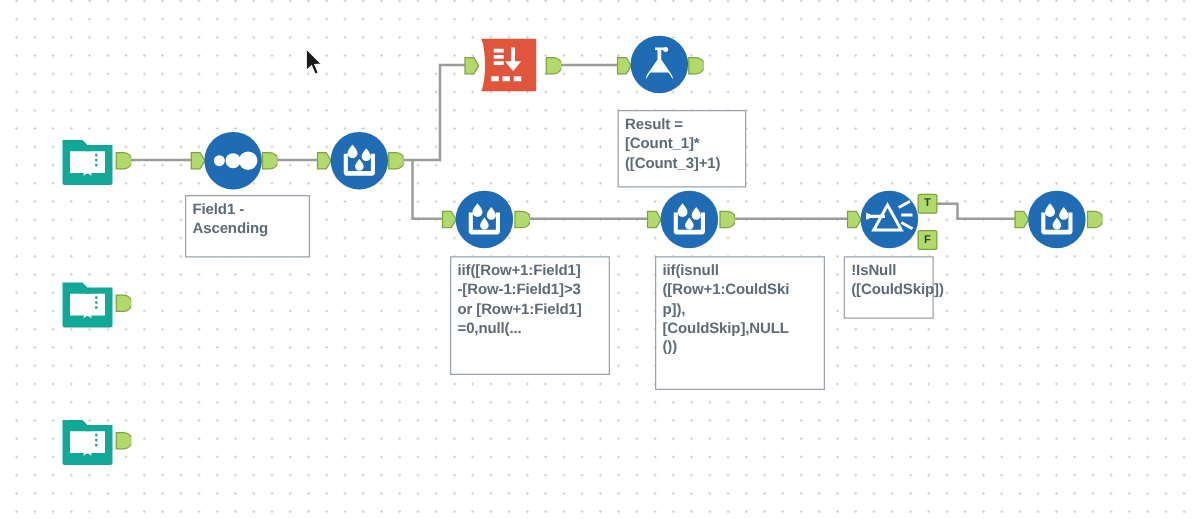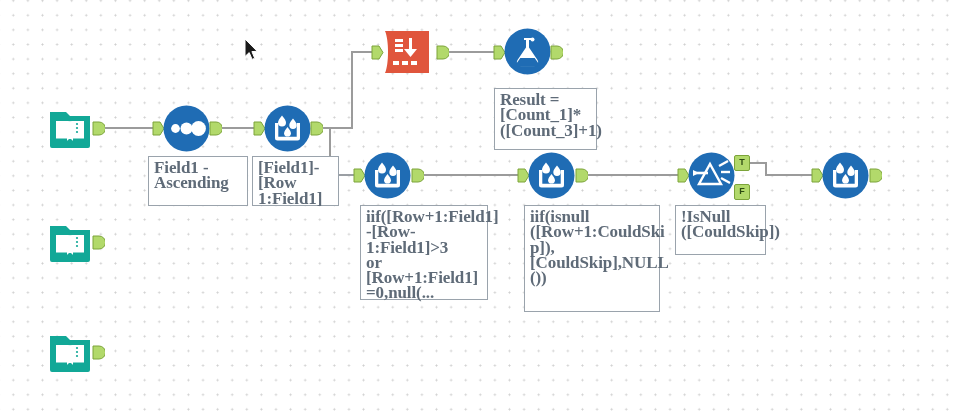--- a/index.html
+++ b/index.html
@@ -32,22 +32,22 @@
     color:#2c4a12;font-size:9px;font-weight:bold;line-height:13px;text-align:center;
     font-family:"Liberation Sans", sans-serif;
   }
 
   
   .note{
     position:absolute;
     background:#ffffff;
     border:1px solid #9aa3ac;
     color:#5f6b78;
-    font-family:Liberation Serif, serif;
-    font-size:17px;
+    font-family:Liberation Sans, sans-serif;
+    font-size:12px;
     font-weight:bold;
     line-height:15.3px;
     padding:3px 4px 3px 5px;
     box-sizing:border-box;
     white-space:pre-line;
     letter-spacing:-0.1px;
   }
 
   
   .cursor{position:absolute;width:16px;height:24px;}
@@ -285,39 +285,37 @@
   </div>
   <div class="anchor" style="left:869px;top:168px;">
     <svg width="13" height="15" viewBox="0 0 13 15">
         <path d="M1 1 h6 a6 6 0 0 1 0 13 h-6 z" fill="#b2d96b" stroke="#7ca43a" stroke-width="1"></path>
       </svg>
   </div>
 
   <div class="note" style="left:148px;top:156px;width:100px;height:50px;">Field1 -
 Ascending</div>
 
-  <div class="note" style="left:252px;top:156px;width:87px;height:50px;">[Field1]-[Row
-1:Field1]</div>
 
   <div class="note" style="left:494px;top:88px;width:103px;height:62px;">Result =
 [Count_1]*
 ([Count_3]+1)</div>
 
   <div class="note" style="left:360px;top:205px;width:128px;height:95px;">iif([Row+1:Field1]
 -[Row-1:Field1]&gt;3
 or [Row+1:Field1]
 =0,null(...</div>
 
   <div class="note" style="left:524px;top:205px;width:136px;height:107px;">iif(isnull
 ([Row+1:CouldSki
 p]),
 [CouldSkip],NULL
 ())</div>
 
-  <div class="note" style="left:675px;top:205px;width:91px;height:50px;">!IsNull
+  <div class="note" style="left:675px;top:205px;width:72px;height:50px;">!IsNull
 ([CouldSkip])</div>
 
 
   <div class="cursor" style="left:244px;top:38px;">
     <svg width="16" height="24" viewBox="0 0 16 24">
       <path d="M1 1 L1 18.5 L5.2 14.6 L8.1 21.4 L10.7 20.2 L7.9 13.6 L13.2 13.3 Z" fill="#1a1a1a" stroke="#ffffff" stroke-width="1"></path>
     </svg>
   </div>
 
 </div>

